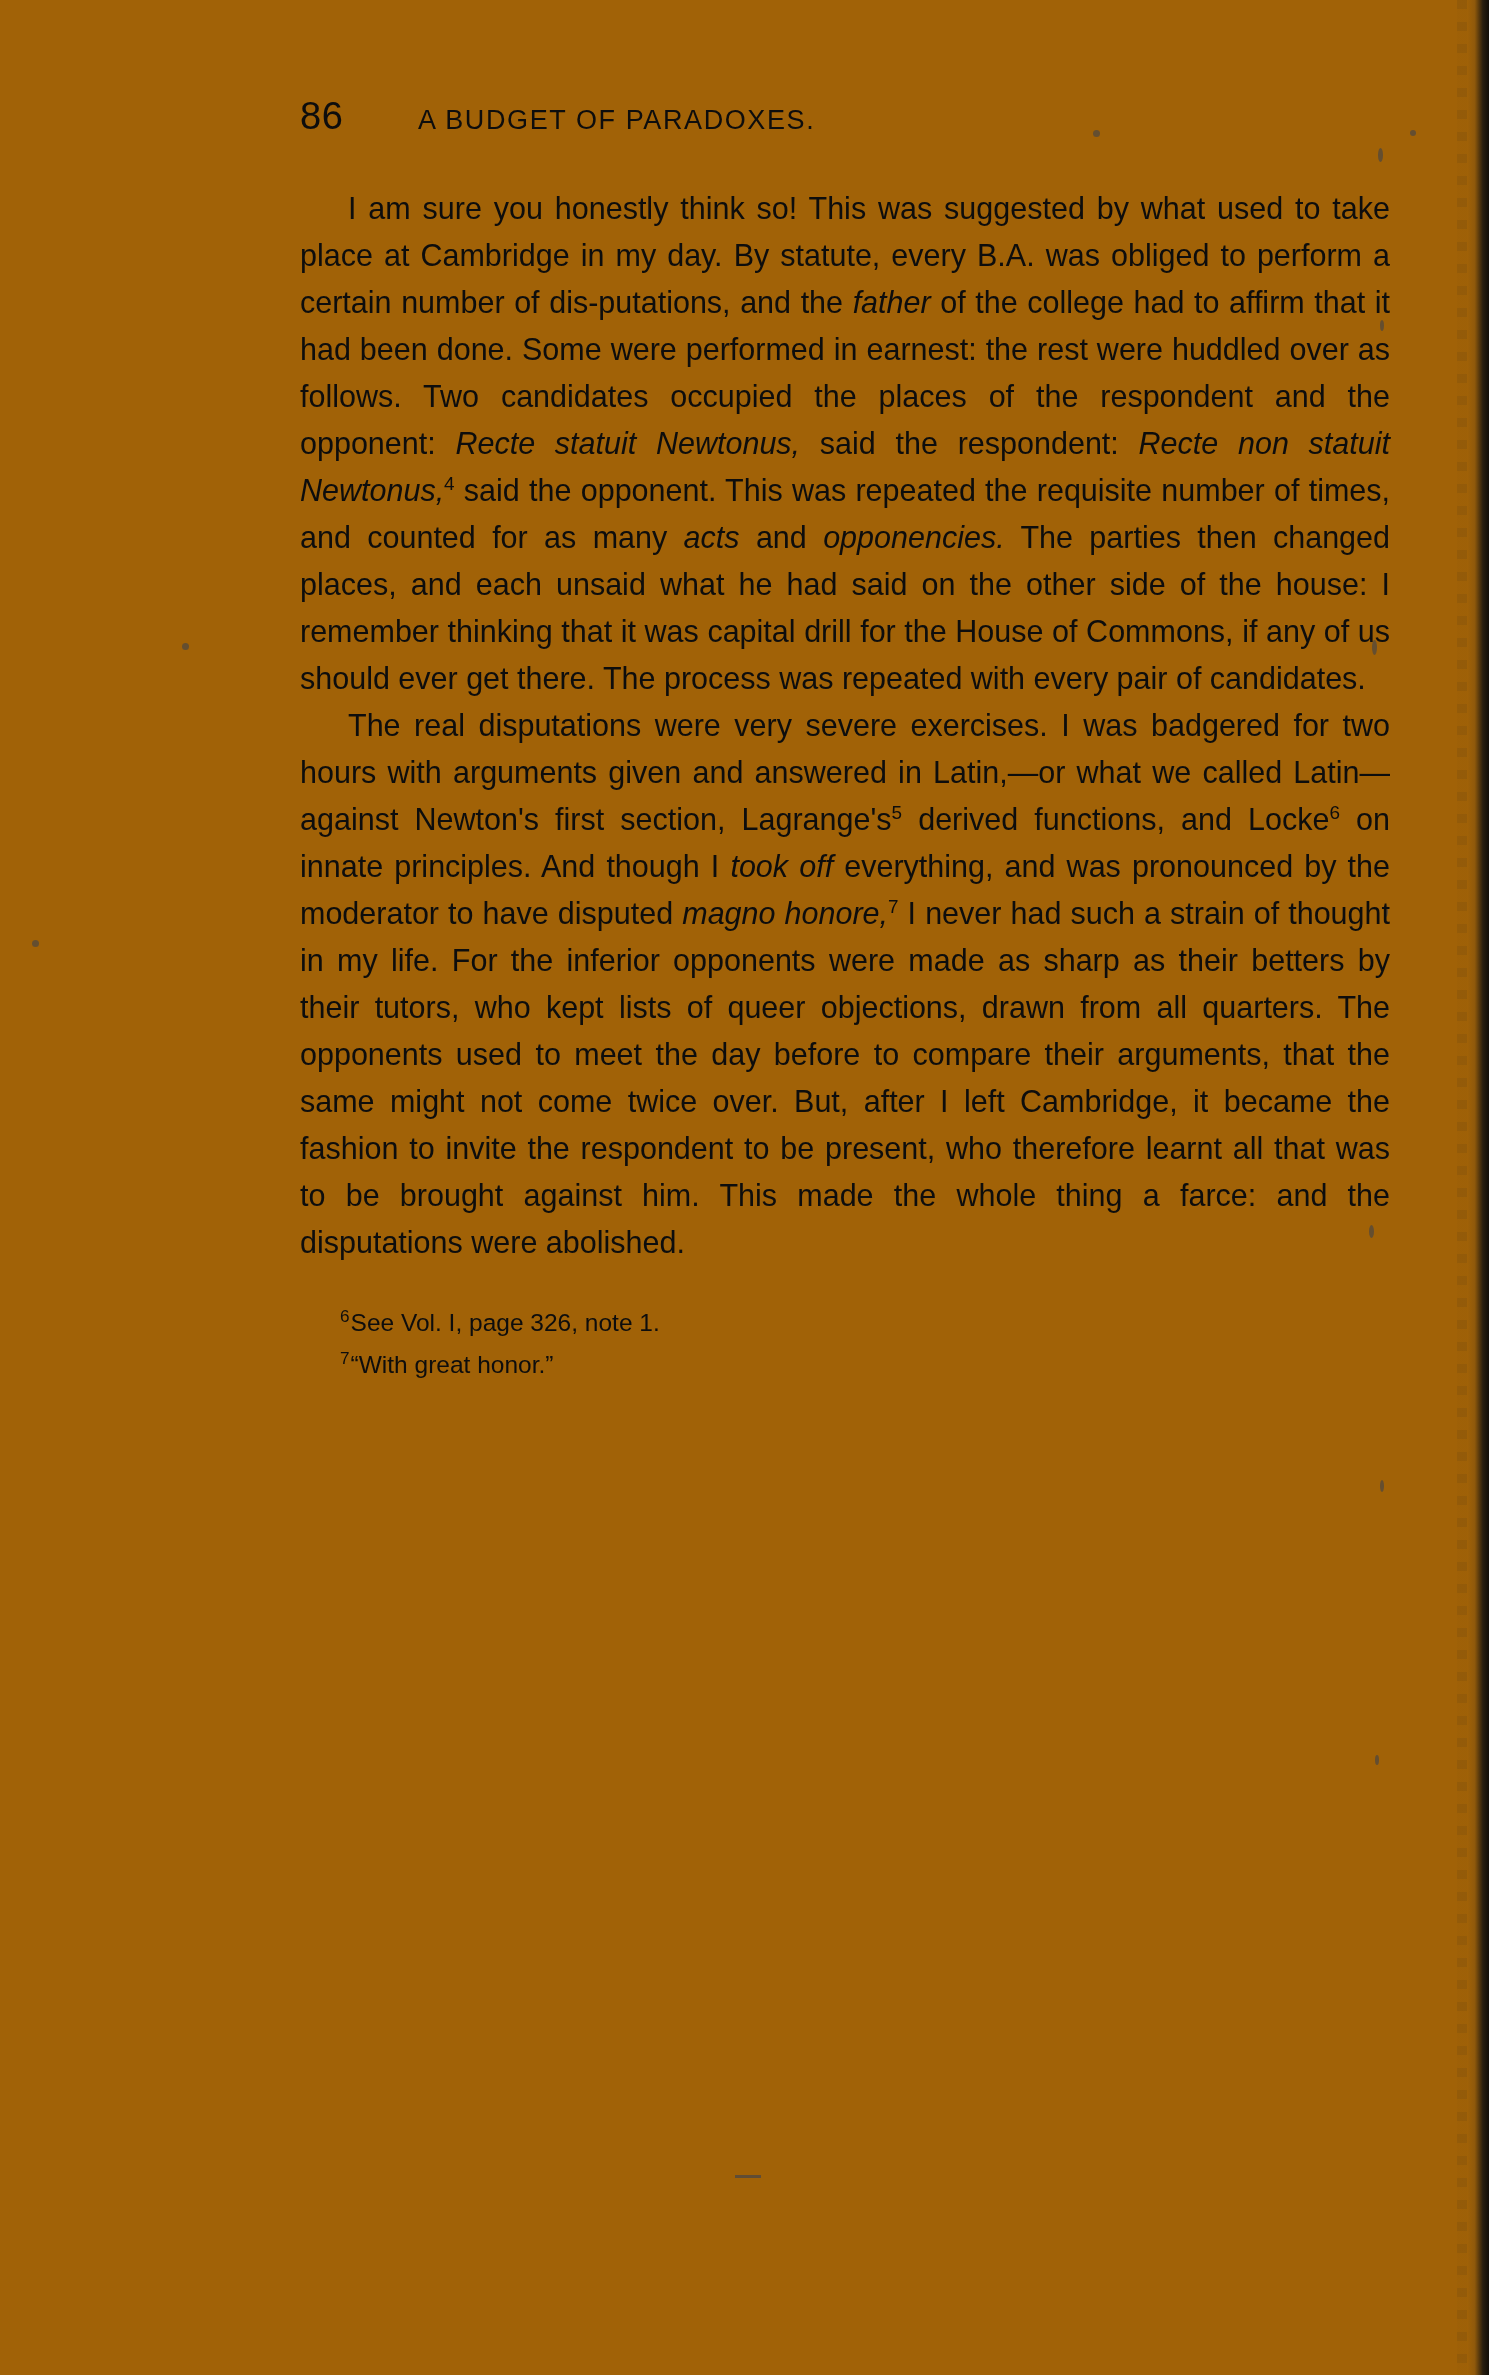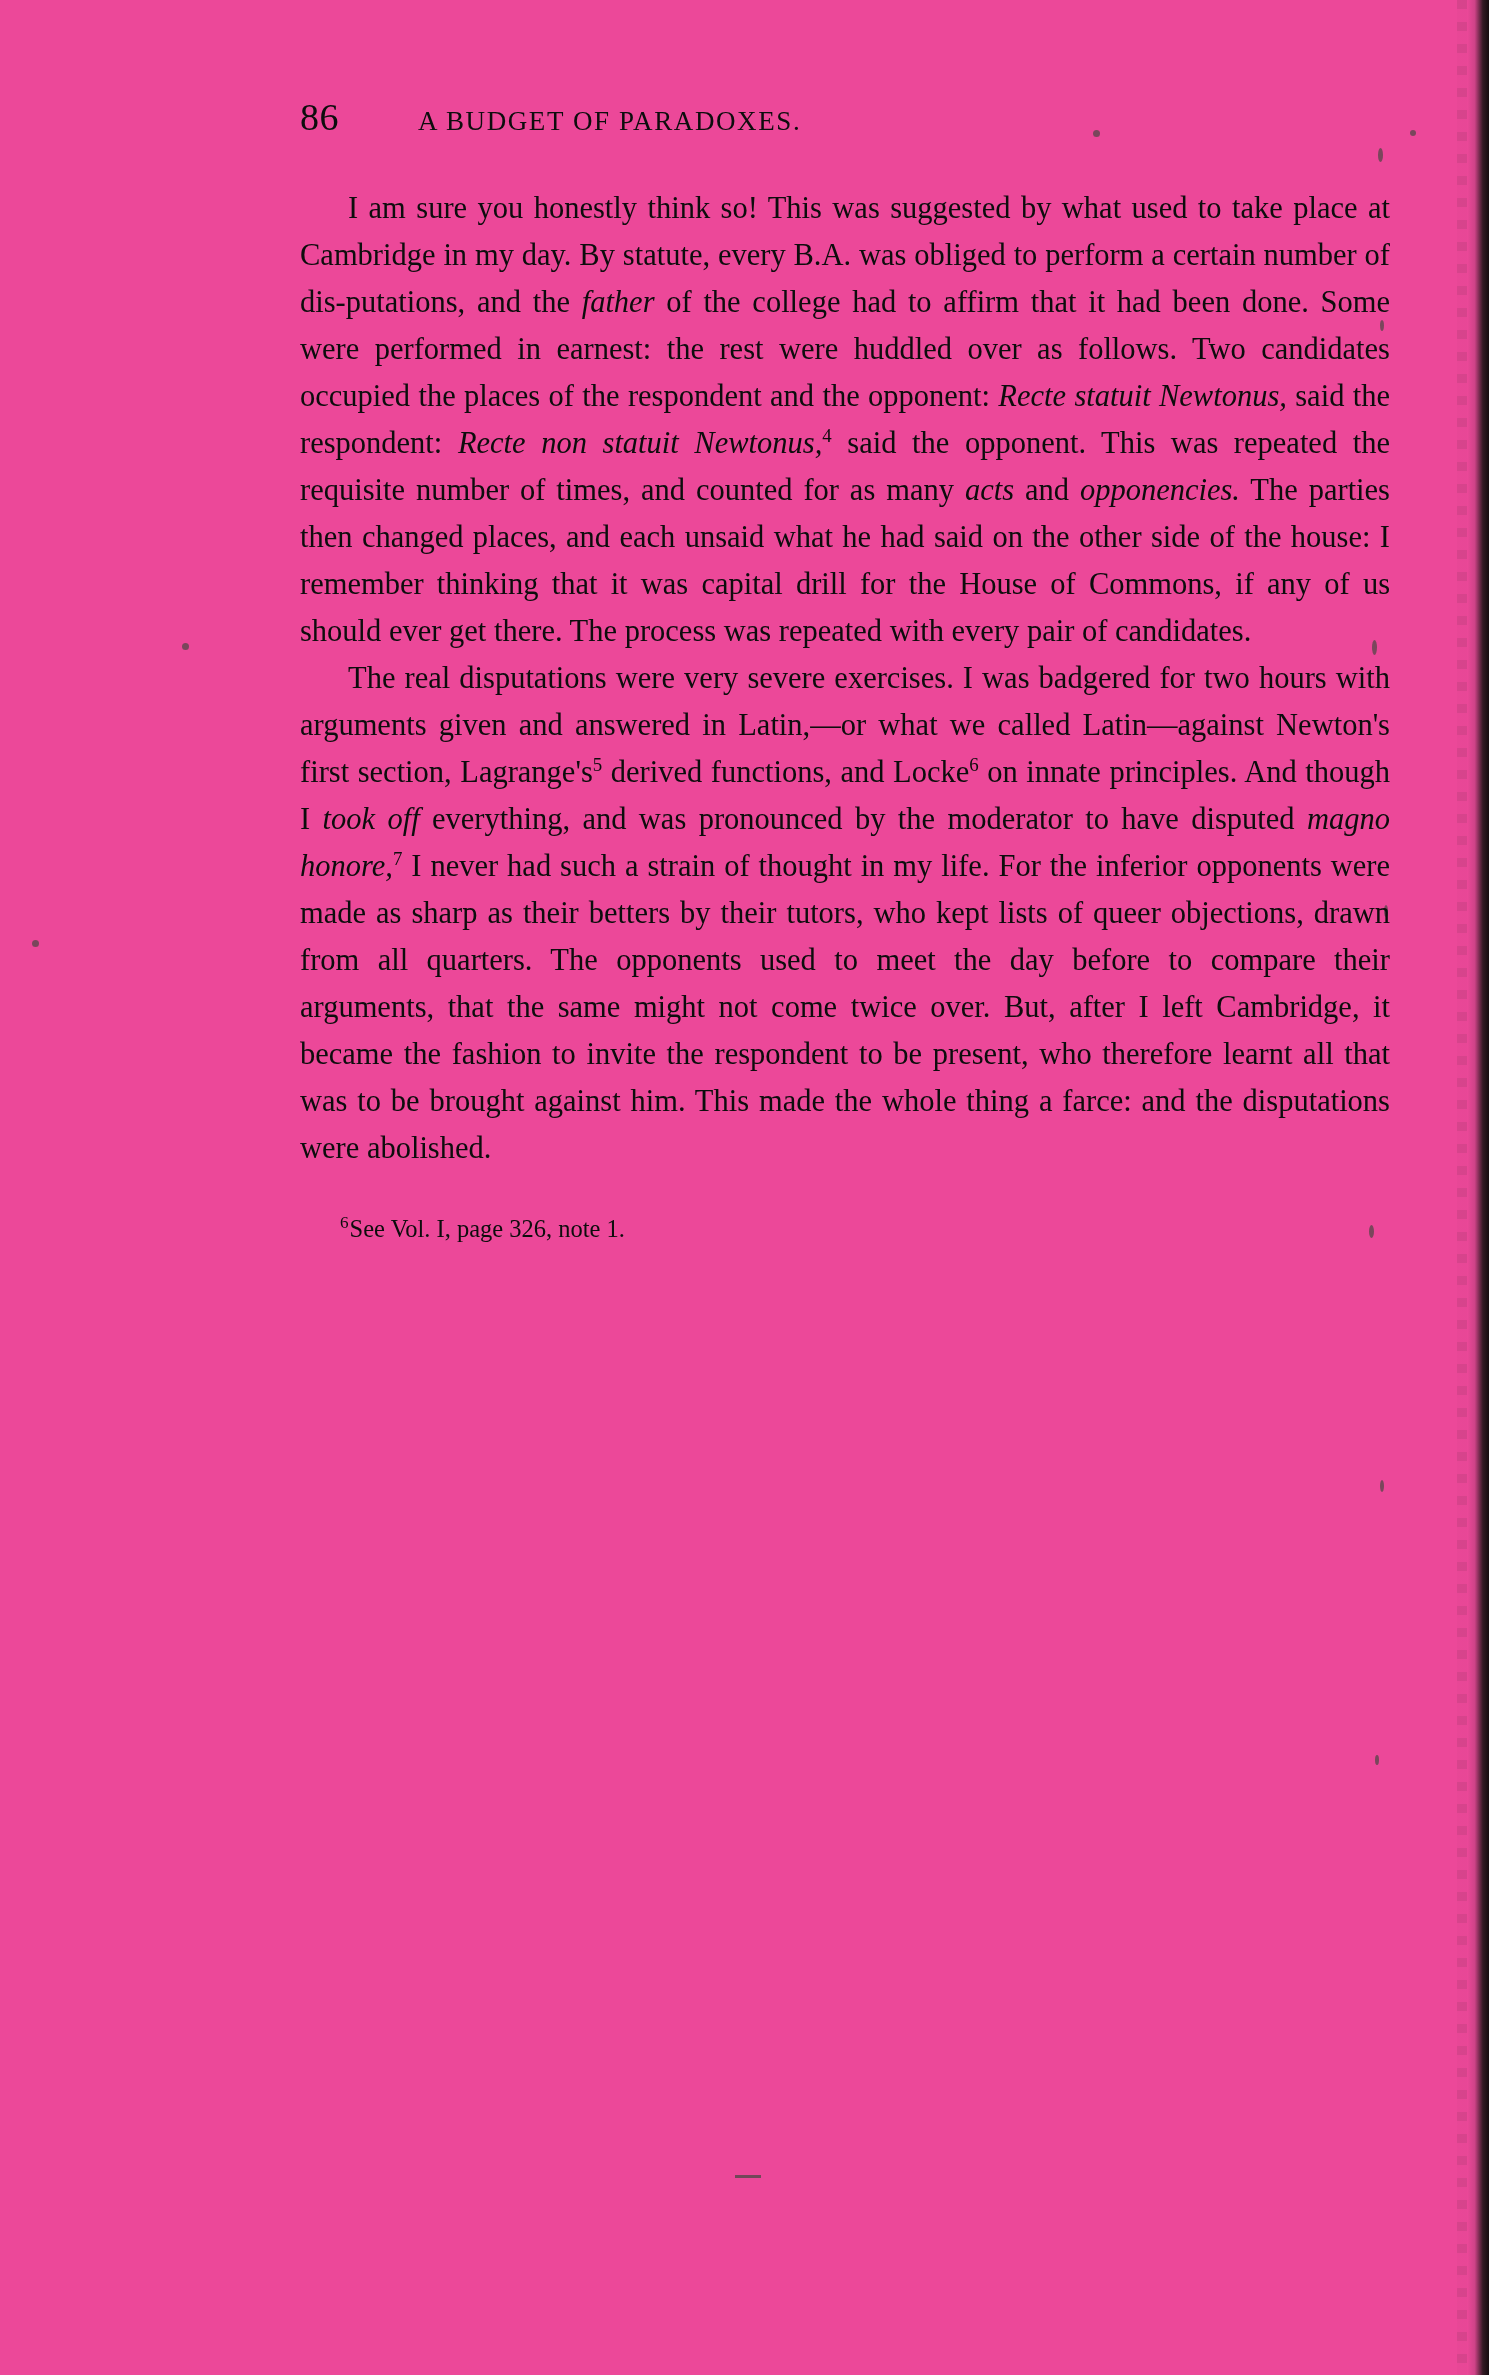--- a/index.html
+++ b/index.html
@@ -4,23 +4,23 @@
 <style>
   html, body {
     margin: 0;
     padding: 0;
     background: #ffffff;
   }
   .page {
     position: relative;
     width: 1489px;
     height: 2375px;
-    background: #ec4899;
+    background: #a16207;
     overflow: hidden;
-    font-family: Liberation Serif, serif;
+    font-family: Liberation Sans, sans-serif;
     color: #0d0d0d;
   }
   
   .scan-edge {
     position: absolute;
     top: 0;
     right: 0;
     width: 22px;
     height: 100%;
     background: linear-gradient(to right, rgba(255,255,255,0) 0%, rgba(40,38,36,0.15) 35%, rgba(20,18,16,0.85) 72%, rgba(10,9,8,0.95) 100%);
@@ -158,16 +158,17 @@
     <div class="body-block">
 
       <p class="indent"><span>I am sure you honestly think so! This was suggested by what used to take place at Cambridge in my day. By statute, every B.A. was obliged to perform a certain number of dis-putations, and the </span><i>father</i><span> of the college had to affirm that it had been done. Some were performed in earnest: the rest were huddled over as follows. Two candidates occupied the places of the respondent and the opponent: </span><i>Recte statuit Newtonus,</i><span> said the respondent: </span><i>Recte non statuit Newtonus,</i><sup>4</sup><span> said the opponent. This was repeated the requisite number of times, and counted for as many </span><i>acts</i><span> and </span><i>opponencies.</i><span> The parties then changed places, and each unsaid what he had said on the other side of the house: I remember thinking that it was capital drill for the House of Commons, if any of us should ever get there. The process was repeated with every pair of candidates.</span></p>
 
       <p class="indent"><span>The real disputations were very severe exercises. I was badgered for two hours with arguments given and answered in Latin,—or what we called Latin—against Newton's first section, Lagrange's</span><sup>5</sup><span> derived functions, and Locke</span><sup>6</sup><span> on innate principles. And though I </span><i>took off</i><span> everything, and was pronounced by the moderator to have disputed </span><i>magno honore,</i><sup>7</sup><span> I never had such a strain of thought in my life. For the inferior opponents were made as sharp as their betters by their tutors, who kept lists of queer objections, drawn from all quarters. The opponents used to meet the day before to compare their arguments, that the same might not come twice over. But, after I left Cambridge, it became the fashion to invite the respondent to be present, who therefore learnt all that was to be brought against him. This made the whole thing a farce: and the disputations were abolished.</span></p>
 
     </div>
 
     <div class="footnotes">
       <p class="fn-rest"><span class="fn-marker">6</span><span>See Vol. I, page 326, note 1.</span></p>
+      <p class="fn-rest"><span class="fn-marker">7</span><span>“With great honor.”</span></p>
     </div>
 
   </div>
 </div>
 
 </body></html>

